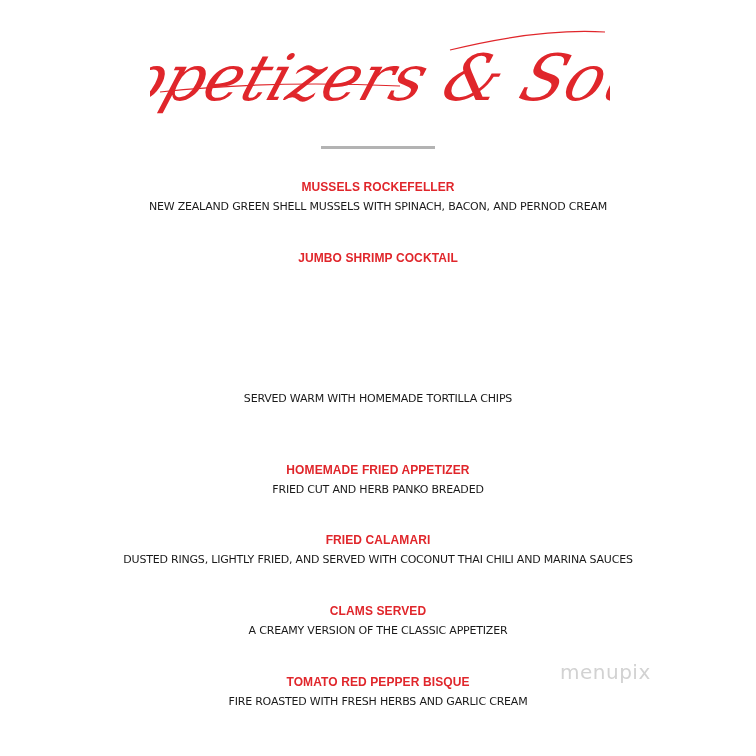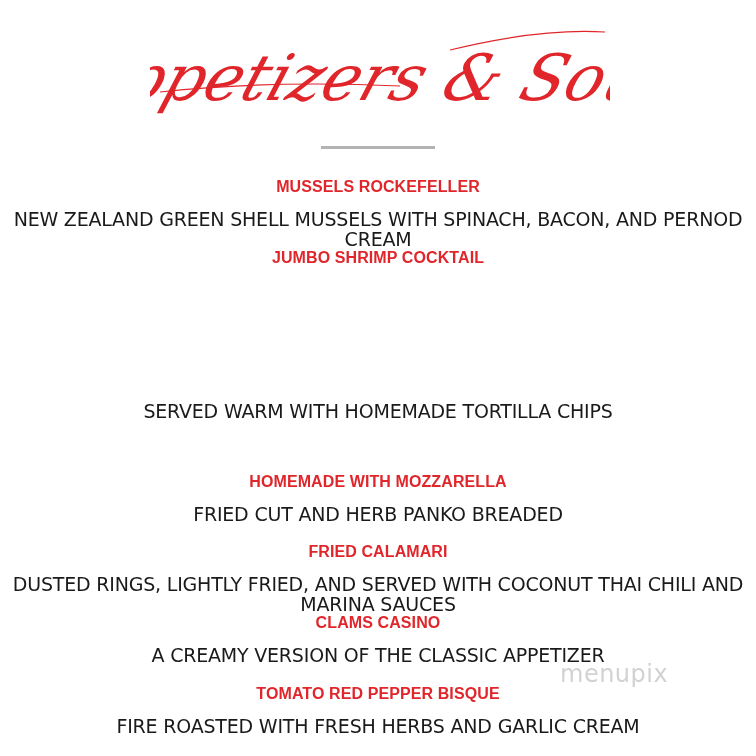--- a/index.html
+++ b/index.html
@@ -6,29 +6,29 @@
     body {
       width: 756px; height: 756px; background: #ffffff; position: relative; overflow: hidden;
       font-family: "Liberation Sans", sans-serif;
     }
     .title-wrap { position: absolute; left: 150px; top: 20px; width: 460px; height: 110px; }
     .title-wrap svg { width: 100%; height: 100%; }
     .divider { position: absolute; left: 321px; top: 146px; width: 114px; height: 3px; background: #b3b3b3; }
     .menu { position: absolute; left: 0; top: 177px; width: 756px; }
     .item { text-align: center; height: 70.7px; }
     .name {
-      color: #e0262b; font-weight: bold; font-size: 16px; letter-spacing: 0.1px;
+      color: #e0262b; font-weight: bold; font-size: 12px; letter-spacing: 0.1px;
       line-height: 20px; font-family: "Liberation Sans", sans-serif;
     }
     .desc {
-      color: #1a1a1a; font-size: 19px; line-height: 20px; margin-top: 12px;
+      color: #1a1a1a; font-size: 11px; line-height: 20px; margin-top: 0;
       font-family: "DejaVu Sans", sans-serif; letter-spacing: -0.2px;
     }
     .watermark {
-      position: absolute; left: 560px; top: 660px; color: #d2d2d2; font-size: 24px;
+      position: absolute; left: 560px; top: 660px; color: #d2d2d2; font-size: 20px;
       font-family: "DejaVu Sans", sans-serif; letter-spacing: 0.5px;
     }
   </style>
 </head>
 <body>
 
 <div class="title-wrap">
   <svg viewBox="0 0 460 110">
     <text x="230" y="80" text-anchor="middle" fill="#e0262b" font-family="DejaVu Serif, serif" font-style="italic" font-size="64" transform="skewX(-18) translate(22,0)">Appetizers &amp; Soup</text>
     <path d="M10 72 Q120 60 250 66" stroke="#e0262b" stroke-width="1.2" fill="none"></path>
@@ -45,29 +45,29 @@
   </div>
   <div class="item">
     <div class="name">JUMBO SHRIMP COCKTAIL</div>
   </div>
   <div class="item">
   </div>
   <div class="item">
     <div class="desc">SERVED WARM WITH HOMEMADE TORTILLA CHIPS</div>
   </div>
   <div class="item">
-    <div class="name">HOMEMADE WITH MOZZARELLA</div>
+    <div class="name">HOMEMADE FRIED APPETIZER</div>
     <div class="desc">FRIED CUT AND HERB PANKO BREADED</div>
   </div>
   <div class="item">
     <div class="name">FRIED CALAMARI</div>
     <div class="desc">DUSTED RINGS, LIGHTLY FRIED, AND SERVED WITH COCONUT THAI CHILI AND MARINA SAUCES</div>
   </div>
   <div class="item">
-    <div class="name">CLAMS CASINO</div>
+    <div class="name">CLAMS SERVED</div>
     <div class="desc">A CREAMY VERSION OF THE CLASSIC APPETIZER</div>
   </div>
   <div class="item">
     <div class="name">TOMATO RED PEPPER BISQUE</div>
     <div class="desc">FIRE ROASTED WITH FRESH HERBS AND GARLIC CREAM</div>
   </div>
 </div>
 
 <div class="watermark">menupix</div>
 

